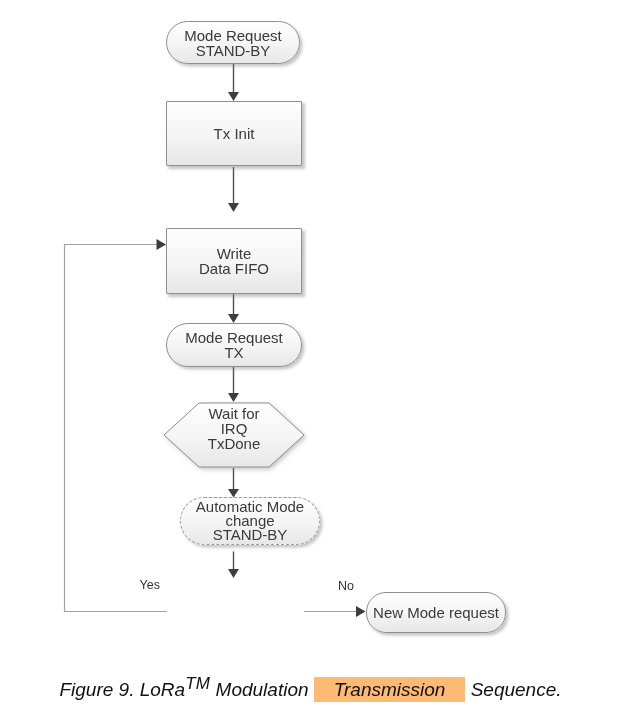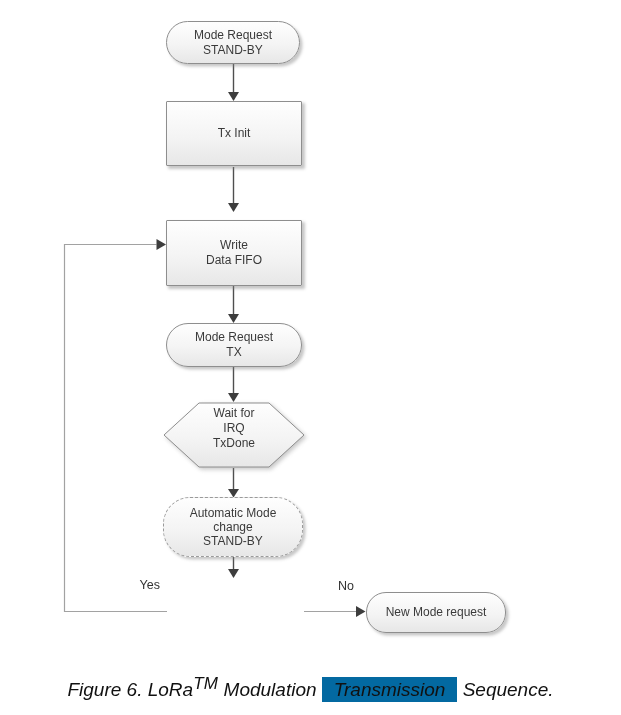--- a/index.html
+++ b/index.html
@@ -16,21 +16,21 @@
     left: 0; top: 0;
     pointer-events: none;
   }
   .node {
     position: absolute;
     display: flex;
     flex-direction: column;
     align-items: center;
     justify-content: center;
     text-align: center;
-    font-size: 12px;
+    font-size: 15px;
     line-height: 15px;
     color: #3a3a3a;
     box-sizing: border-box;
   }
   .shape-fill {
     background: linear-gradient(180deg, #fefefe 0%, #f4f4f4 55%, #e7e7e7 100%);
     border: 1px solid #8e8e8e;
     box-shadow: 2.5px 2.5px 3px rgba(130,130,130,0.45);
   }
   .stadium   { border-radius: 22px; }
@@ -59,22 +59,22 @@
     line-height: 26px;
     color: #111111;
     white-space: pre-wrap;
   }
   .caption .tm {
     font-size: 17px;
     vertical-align: super;
     letter-spacing: 0.3px;
   }
   .caption .hl {
-    background: #0369a1;
-    padding: 2px 12px;
+    background: #fdba74;
+    padding: 2px 20px;
   }
 </style>
 </head>
 <body>
 
 <div class="page">
 
   <svg class="connectors" width="621" height="715" viewBox="0 0 621 715">
     <defs>
       <linearGradient id="nodeGrad" x1="0" y1="0" x2="0" y2="1">
@@ -120,50 +120,50 @@
 
   <div class="node shape-fill stadium" style="left:166px; top:21px; width:134px; height:43px;">
     <span>Mode Request</span>
     <span>STAND-BY</span>
   </div>
 
   <div class="node shape-fill rectangle" style="left:166px; top:101px; width:136px; height:65px;">
     <span>Tx Init</span>
   </div>
 
-  <div class="node shape-fill rectangle" style="left:166px; top:220px; width:136px; height:66px;">
+  <div class="node shape-fill rectangle" style="left:166px; top:228px; width:136px; height:66px;">
     <span>Write</span>
     <span>Data FIFO</span>
   </div>
 
   <div class="node shape-fill stadium" style="left:166px; top:323px; width:136px; height:44px;">
     <span>Mode Request</span>
     <span>TX</span>
   </div>
 
   <div class="node svgnode" style="left:163px; top:402px; width:142px; height:52px;">
     <svg class="shape-svg" width="142" height="66" viewBox="0 0 142 66">
       <polygon points="36,1 106,1 141,33 106,65 36,65 1,33" fill="url(#nodeGrad)" stroke="#8e8e8e" stroke-width="1"></polygon>
     </svg>
     <div class="labels">
       <div>Wait for</div>
       <div>IRQ</div>
       <div>TxDone</div>
     </div>
   </div>
 
-  <div class="node shape-fill stadium dashed" style="left:163px; top:497px; width:140px; height:60px; border-radius:27px; line-height:14px;">
+  <div class="node shape-fill stadium dashed" style="left:180px; top:497px; width:140px; height:48px; border-radius:27px; line-height:14px;">
     <span>Automatic Mode</span>
     <span>change</span>
     <span>STAND-BY</span>
   </div>
 
 
   <div class="node shape-fill stadium" style="left:366px; top:592px; width:140px; height:41px; border-radius:20px;">
     <span>New Mode request</span>
   </div>
 
   <div class="edge-label" style="left:112px; top:578px;">Yes</div>
   <div class="edge-label" style="left:306px; top:579px;">No</div>
 
-  <div class="caption"><span>Figure 6. LoRa</span><span class="tm">TM</span><span> Modulation </span><span class="hl">Transmission</span><span> Sequence.</span></div>
+  <div class="caption"><span>Figure 9. LoRa</span><span class="tm">TM</span><span> Modulation </span><span class="hl">Transmission</span><span> Sequence.</span></div>
 
 </div>
 
 </body></html>

